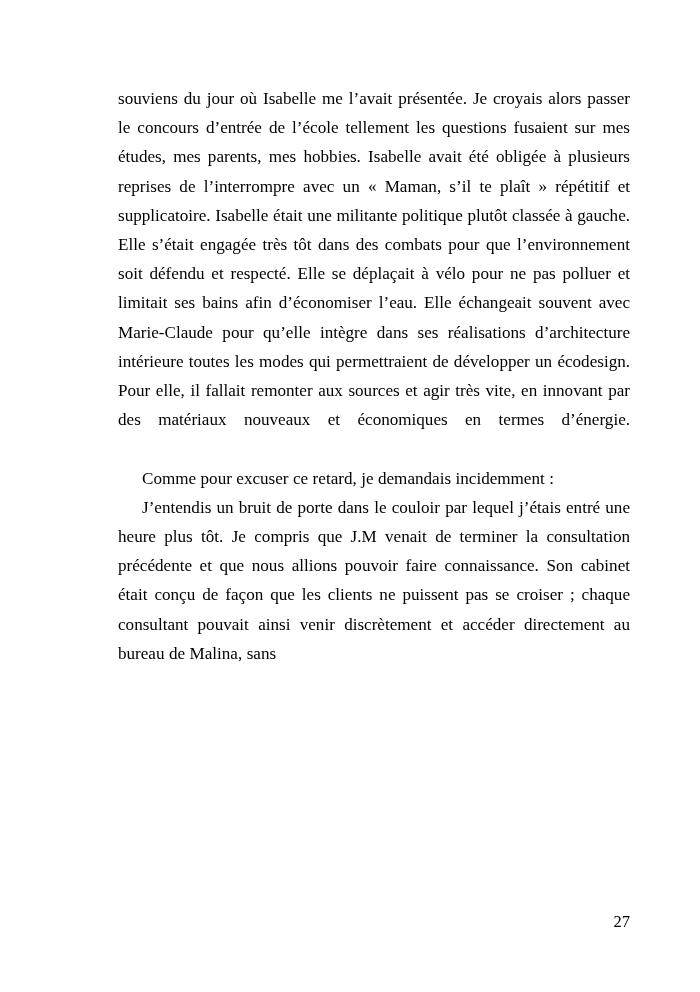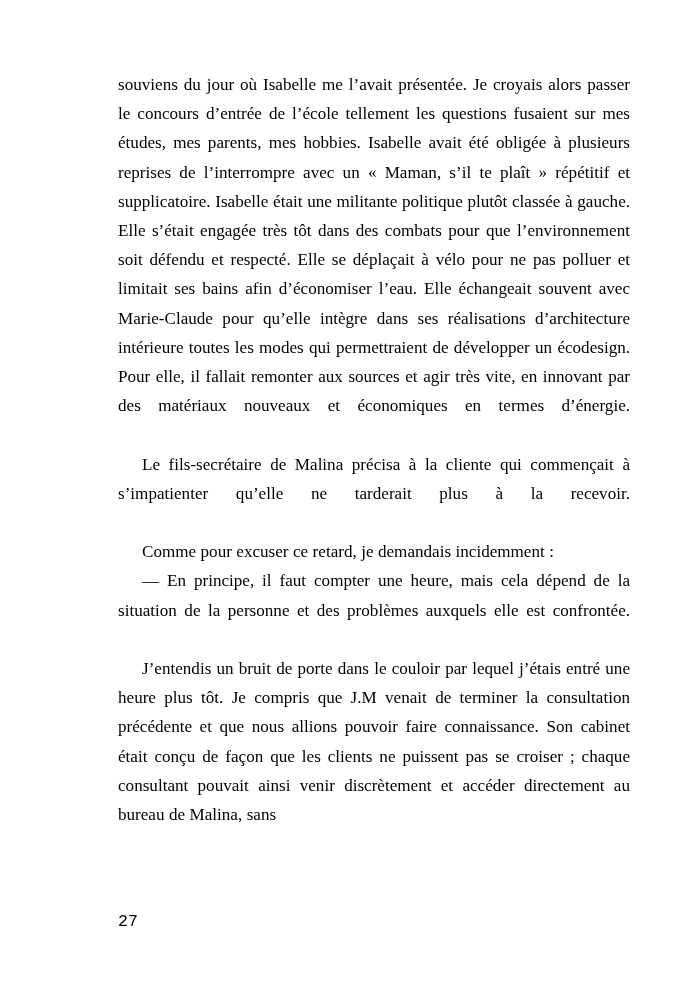--- a/index.html
+++ b/index.html
@@ -17,21 +17,21 @@
   }
   #page {
     position: relative;
     width: 700px;
     height: 992px;
     box-sizing: border-box;
   }
   #text-column {
     position: absolute;
     left: 118px;
-    top: 70px;
+    top: 84px;
     width: 512px;
   }
   p.para {
     margin: 0;
     padding: 0;
     font-size: 17.1px;
     line-height: 29.2px;
     text-align: justify;
     text-justify: inter-word;
     -webkit-hyphens: none;
@@ -51,42 +51,40 @@
     width: 100%;
   }
   p.para.nostretch::after {
     content: none;
   }
   #page-number {
     position: absolute;
     left: 118px;
     top: 912px;
     width: 512px;
-    text-align: left;
+    text-align: right;
     font-size: 16.5px;
     line-height: 20px;
-    font-family: Liberation Mono, monospace;
+    font-family: Liberation Serif, serif;
   }
 </style>
 </head>
 <body>
 
 <div id="page">
 
   <div id="text-column">
 
     <p class="para flush">souviens du jour où Isabelle me l’avait présentée. Je croyais alors passer le concours d’entrée de l’école tellement les questions fusaient sur mes études, mes parents, mes hobbies. Isabelle avait été obligée à plusieurs reprises de l’interrompre avec un « Maman, s’il te plaît » répétitif et supplicatoire. Isabelle était une militante politique plutôt classée à gauche. Elle s’était engagée très tôt dans des combats pour que l’environnement soit défendu et respecté. Elle se déplaçait à vélo pour ne pas polluer et limitait ses bains afin d’économiser l’eau. Elle échangeait souvent avec Marie-Claude pour qu’elle intègre dans ses réalisations d’architecture intérieure toutes les modes qui permettraient de développer un écodesign. Pour elle, il fallait remonter aux sources et agir très vite, en innovant par des matériaux nouveaux et économiques en termes d’énergie.</p>
 
-    <p class="para indented">Le fils-secrétaire de Malina précisa à la cliente qui commençait à s’impatienter qu’elle ne tarderait plus à la recevoir.</p>
 
 
     <p class="para indented nostretch">Comme pour excuser ce retard, je demandais incidemment :</p>
 
 
-    <p class="para indented">— En principe, il faut compter une heure, mais cela dépend de la situation de la personne et des problèmes auxquels elle est confrontée.</p>
 
     <p class="para indented nostretch">J’entendis un bruit de porte dans le couloir par lequel j’étais entré une heure plus tôt. Je compris que J.M venait de terminer la consultation précédente et que nous allions pouvoir faire connaissance. Son cabinet était conçu de façon que les clients ne puissent pas se croiser ; chaque consultant pouvait ainsi venir discrètement et accéder directement au bureau de Malina, sans</p>
 
   </div>
 
   <div id="page-number">27</div>
 
 </div>
 
 </body></html>

